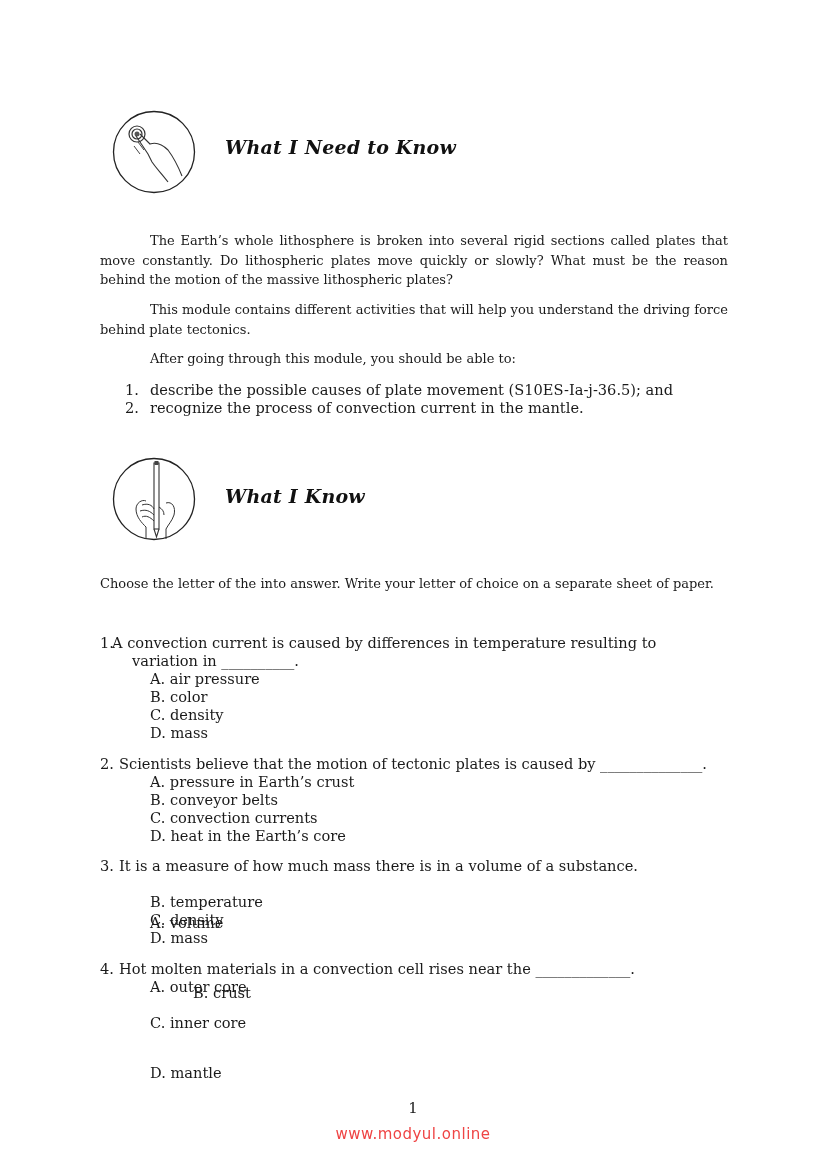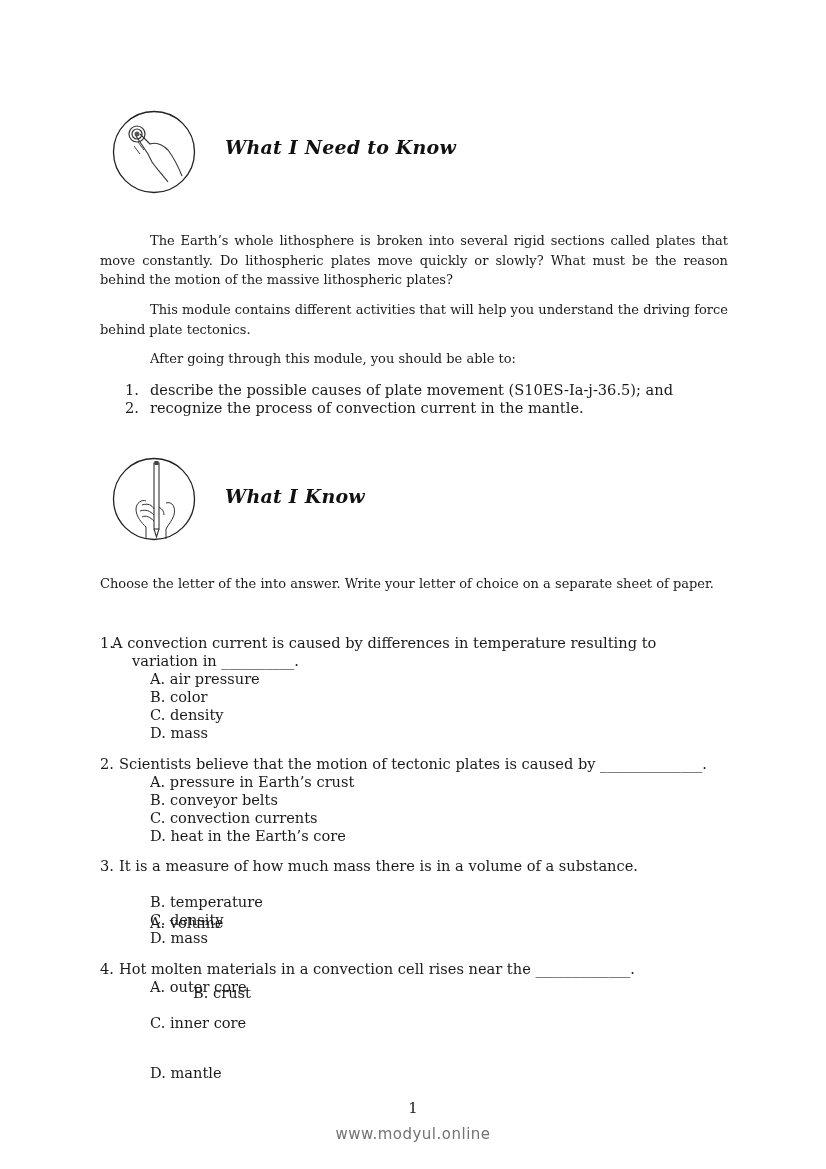--- a/index.html
+++ b/index.html
@@ -9,21 +9,21 @@
   .section-title { position: absolute; font-family: "DejaVu Serif", serif; font-weight: bold;
                    font-style: italic; font-size: 19px; color: #111; letter-spacing: 0.2px; }
   .para { position: absolute; left: 100px; width: 628px; font-size: 13px; line-height: 19.5px;
           text-align: justify; }
   .para.indent { text-indent: 50px; }
   .line { position: absolute; font-size: 14.6px; line-height: 18px; white-space: nowrap; }
   .opt { position: absolute; left: 150px; font-size: 14.6px; line-height: 18px; white-space: nowrap; }
   .num { position: absolute; font-size: 14.6px; line-height: 18px; }
   .pagenum { position: absolute; left: 0; width: 826px; text-align: center; top: 1099px; font-size: 15px; }
   .watermark { position: absolute; left: 0; width: 826px; text-align: center; top: 1125px;
-               font-family: "DejaVu Sans", sans-serif; font-size: 15px; color: #737373; letter-spacing: 0.5px; }
+               font-family: "DejaVu Sans", sans-serif; font-size: 15px; color: #ef4444; letter-spacing: 0.5px; }
 </style>
 </head>
 <body>
 
 <svg class="icon-circle" style="left:112px; top:110px;" viewBox="0 0 84 84">
   <circle cx="42" cy="42" r="40.5" fill="none" stroke="#222" stroke-width="1.3"></circle>
   <circle cx="25" cy="24" r="8" fill="none" stroke="#333" stroke-width="1.2"></circle>
   <circle cx="25" cy="24" r="5" fill="none" stroke="#333" stroke-width="1.2"></circle>
   <circle cx="25" cy="24" r="2.5" fill="#555"></circle>
   <path d="M24 26 C 28 32, 32 38, 36 44 L 40 52 C 44 58, 50 64, 56 72 M28 24 C 32 28, 36 32, 38 34 C 44 32, 50 34, 56 40 C 62 48, 66 56, 70 66" fill="none" stroke="#333" stroke-width="1.1"></path>

